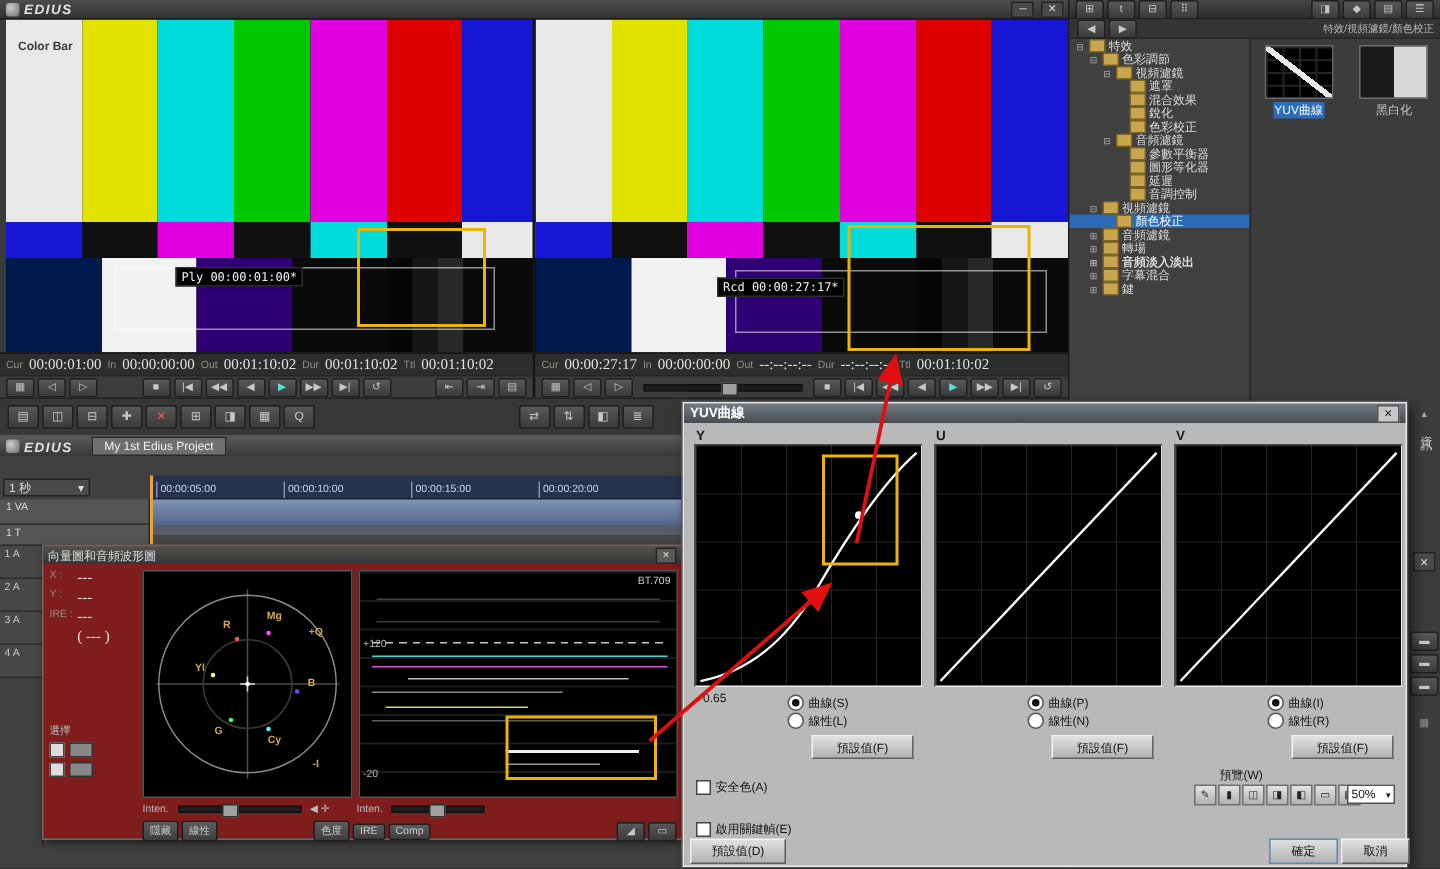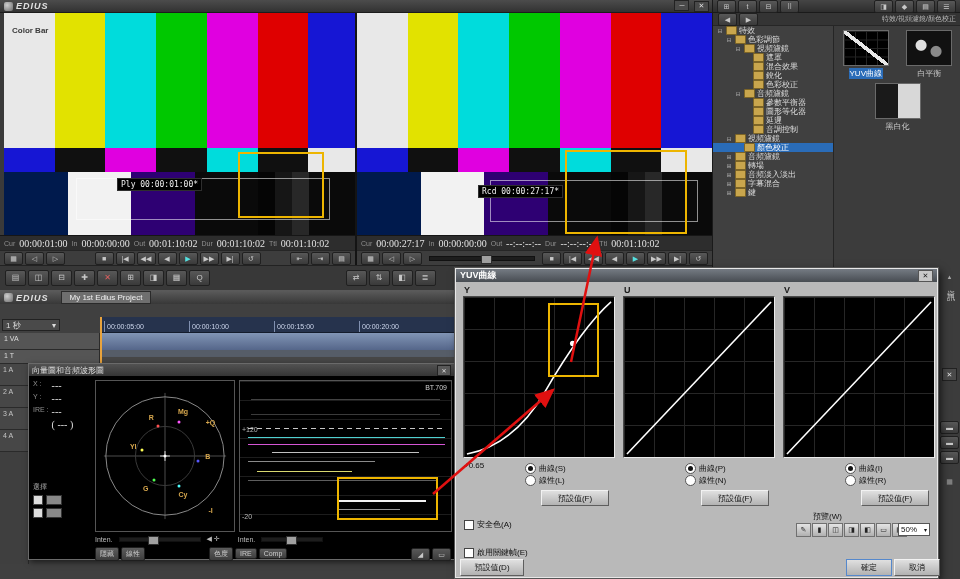--- a/index.html
+++ b/index.html
@@ -106,21 +106,21 @@
   #trk-sliver{left:0;top:73px;width:28px;height:200px;background:#3f3f3f;border-right:1px solid #2a2a2a;}
 
   
   #sliverpanel{left:938px;top:270px;width:22px;height:309px;background:#3c3c3c;border-left:1px solid #1e1e1e;
                box-sizing:border-box;display:flex;flex-direction:column;align-items:center;padding-top:4px;z-index:2;}
   .vtab{writing-mode:vertical-rl;text-orientation:upright;font-size:8px;color:#c0c0c0;margin:4px 0 10px 0;letter-spacing:2px;}
   .sliv-x{width:13px;height:11px;display:flex;align-items:center;justify-content:center;background:#4a4a4a;
           border:1px solid #222;font-size:7px;color:#ddd;margin:70px 0 40px 0;}
 
   
-  #scope{left:28px;top:363px;width:427px;height:197px;background:#000000;border:1px solid #6a6a6a;
+  #scope{left:28px;top:363px;width:427px;height:197px;background:#7f1d1d;border:1px solid #6a6a6a;
          box-sizing:border-box;box-shadow:2px 2px 6px rgba(0,0,0,.6);z-index:5;}
   .wt{left:0;top:0;width:100%;height:12px;background:linear-gradient(#525252,#353535);display:flex;
       align-items:center;padding:0 3px;box-sizing:border-box;font-size:8px;color:#e0e0e0;}
   .wt .x{margin-left:auto;width:12px;height:9px;background:#5a5a5a;border:1px solid #222;display:flex;
          align-items:center;justify-content:center;font-size:6px;}
   #readout{left:4px;top:16px;width:58px;font-size:7px;color:#bbb;display:grid;grid-template-columns:auto 1fr;gap:2px 3px;}
   #selblock{left:4px;top:118px;font-size:7px;color:#bbb;}
   .cbx{width:8px;height:8px;background:#ddd;border:1px solid #444;display:inline-block;vertical-align:-2px;margin-right:3px;}
   .swatch{width:14px;height:8px;background:#888;border:1px solid #333;display:inline-block;vertical-align:-2px;}
   #vecbox{left:66px;top:16px;width:140px;height:152px;background:#000;border:1px solid #555;box-sizing:border-box;}
@@ -377,42 +377,38 @@
         <div class="trow" style="padding-left: 12px;">
           <span class="exp">⊞</span>
           <span class="fold"></span>
           <span class="tlab">音頻濾鏡</span>
         </div>
         <div class="trow" style="padding-left: 12px;">
           <span class="exp">⊞</span>
           <span class="fold"></span>
           <span class="tlab">轉場</span>
         </div>
+        <div class="trow" style="padding-left: 12px; font-weight: bold;">
+          <span class="exp">⊞</span>
+          <span class="fold"></span>
+          <span class="tlab">音頻淡入淡出</span>
+        </div>
         <div class="trow" style="padding-left: 12px;">
           <span class="exp">⊞</span>
           <span class="fold"></span>
-          <span class="tlab">音頻淡入淡出</span>
+          <span class="tlab">字幕混合</span>
         </div>
         <div class="trow" style="padding-left: 12px;">
           <span class="exp">⊞</span>
           <span class="fold"></span>
-          <span class="tlab">字幕混合</span>
-        </div>
-        <div class="trow" style="padding-left: 12px;">
-          <span class="exp">⊞</span>
-          <span class="fold"></span>
           <span class="tlab">鍵</span>
         </div>
       </div>
     <div id="fxthumbs" class="abs">
         <div class="thumb"><div class="ic ic-yuv"></div><div class="tlabel lsel">YUV曲線</div></div>
-        <div class="thumb">
-          <div class="ic ic-wb"></div>
-          <div class="tlabel">白平衡</div>
-        </div>
         <div class="thumb">
           <div class="ic ic-mono"></div>
           <div class="tlabel">黑白化</div>
         </div>
       </div>
   </div>
 
   <div id="timeline" class="abs">
     <div id="tl-title" class="abs">
       <span class="logomark"></span>

